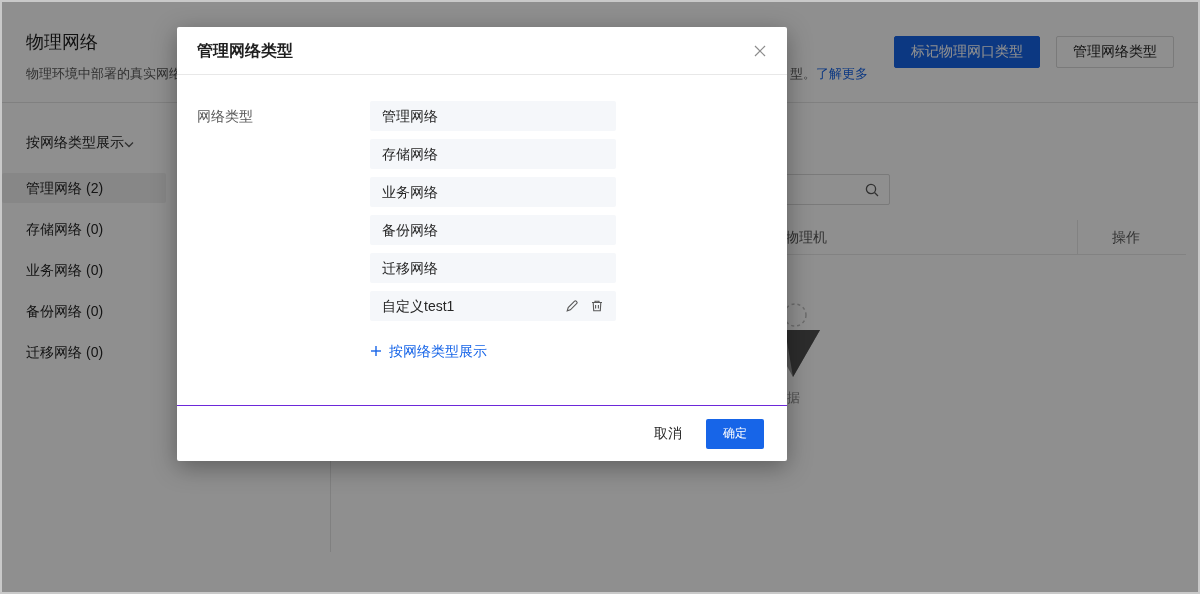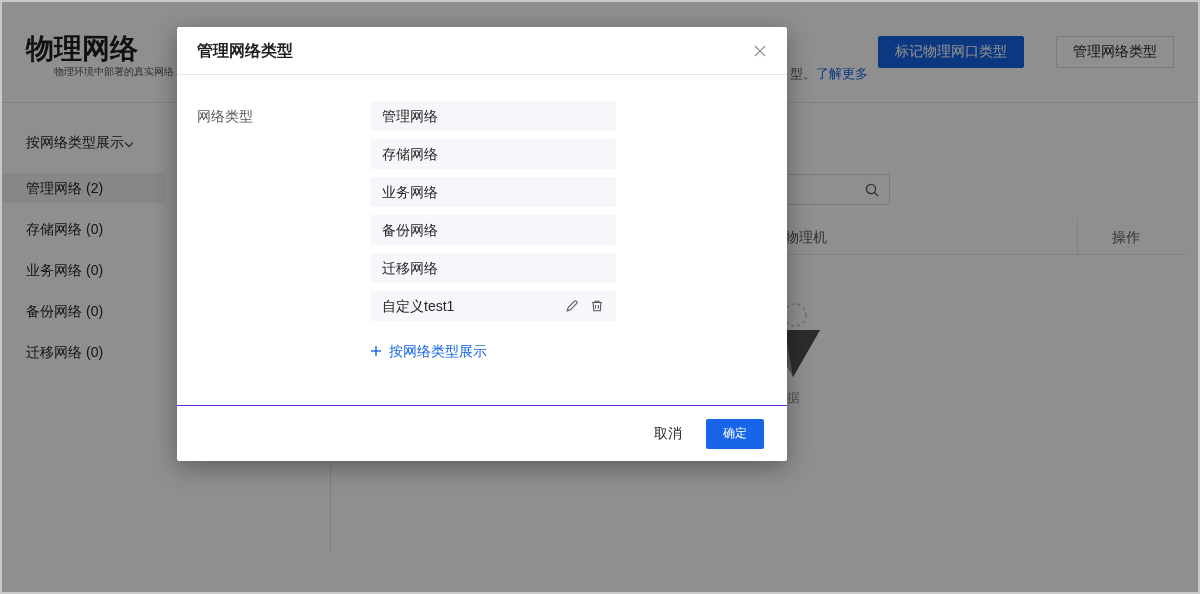--- a/index.html
+++ b/index.html
@@ -8,25 +8,25 @@
     --item-bg:#f5f7fa; --sel-bg:#f0f0f0;
   }
   *{box-sizing:border-box; margin:0; padding:0;}
   html,body{width:1200px; height:594px; overflow:hidden;}
   body{font-family:"Liberation Sans","DejaVu Sans",sans-serif; color:var(--text);}
   .viewport{position:relative; width:1200px; height:594px; background:#fff; border:2px solid #c9c9c9;}
 
   
   .page{position:absolute; inset:0; background:#fff;}
   .page-header{position:absolute; left:0; top:0; right:0; height:101px; border-bottom:1px solid var(--border); background:#fff;}
-  .page-title{position:absolute; left:24px; top:28px; font-size:28px; font-weight:bold; color:#1f1f1f;}
-  .page-subtitle{position:absolute; left:24px; top:63px; font-size:10px; color:var(--text-2); white-space:nowrap;margin-left:28px;}
+  .page-title{position:absolute; left:24px; top:28px; font-size:18px; font-weight:normal; color:#1f1f1f;}
+  .page-subtitle{position:absolute; left:24px; top:63px; font-size:13px; color:var(--text-2); white-space:nowrap;}
   .subtitle-right{position:absolute; left:788px; top:63px; font-size:13px; color:var(--text-2); white-space:nowrap;}
   .learn-more{color:var(--link); text-decoration:none; cursor:pointer;}
-  .header-buttons{position:absolute; right:24px; top:34px; display:flex; gap:32px;}
+  .header-buttons{position:absolute; right:24px; top:34px; display:flex; gap:16px;}
   .btn{height:32px; padding:0 16px; font-size:14px; border-radius:2px; cursor:pointer; display:inline-flex; align-items:center; justify-content:center; border:1px solid transparent; font-family:inherit;}
   .btn-primary{background:var(--primary); color:#fff; border-color:var(--primary);}
   .btn-default{background:#fff; color:var(--text); border-color:var(--border-strong);}
 
   
   .sidebar{position:absolute; left:0; top:101px; width:328px; bottom:0;}
   .v-divider{position:absolute; left:328px; top:101px; height:449px; width:1px; background:var(--border);}
   .sidebar-title{position:absolute; left:24px; top:31px; font-size:14px; color:var(--text); display:flex; align-items:center; gap:0; cursor:pointer;}
   .side-list{position:absolute; left:0; top:70px; width:164px;}
   .side-item{height:30px; line-height:30px; padding-left:24px; margin-bottom:11px; font-size:14px; color:var(--text); border-radius:2px; cursor:pointer; white-space:nowrap;}

